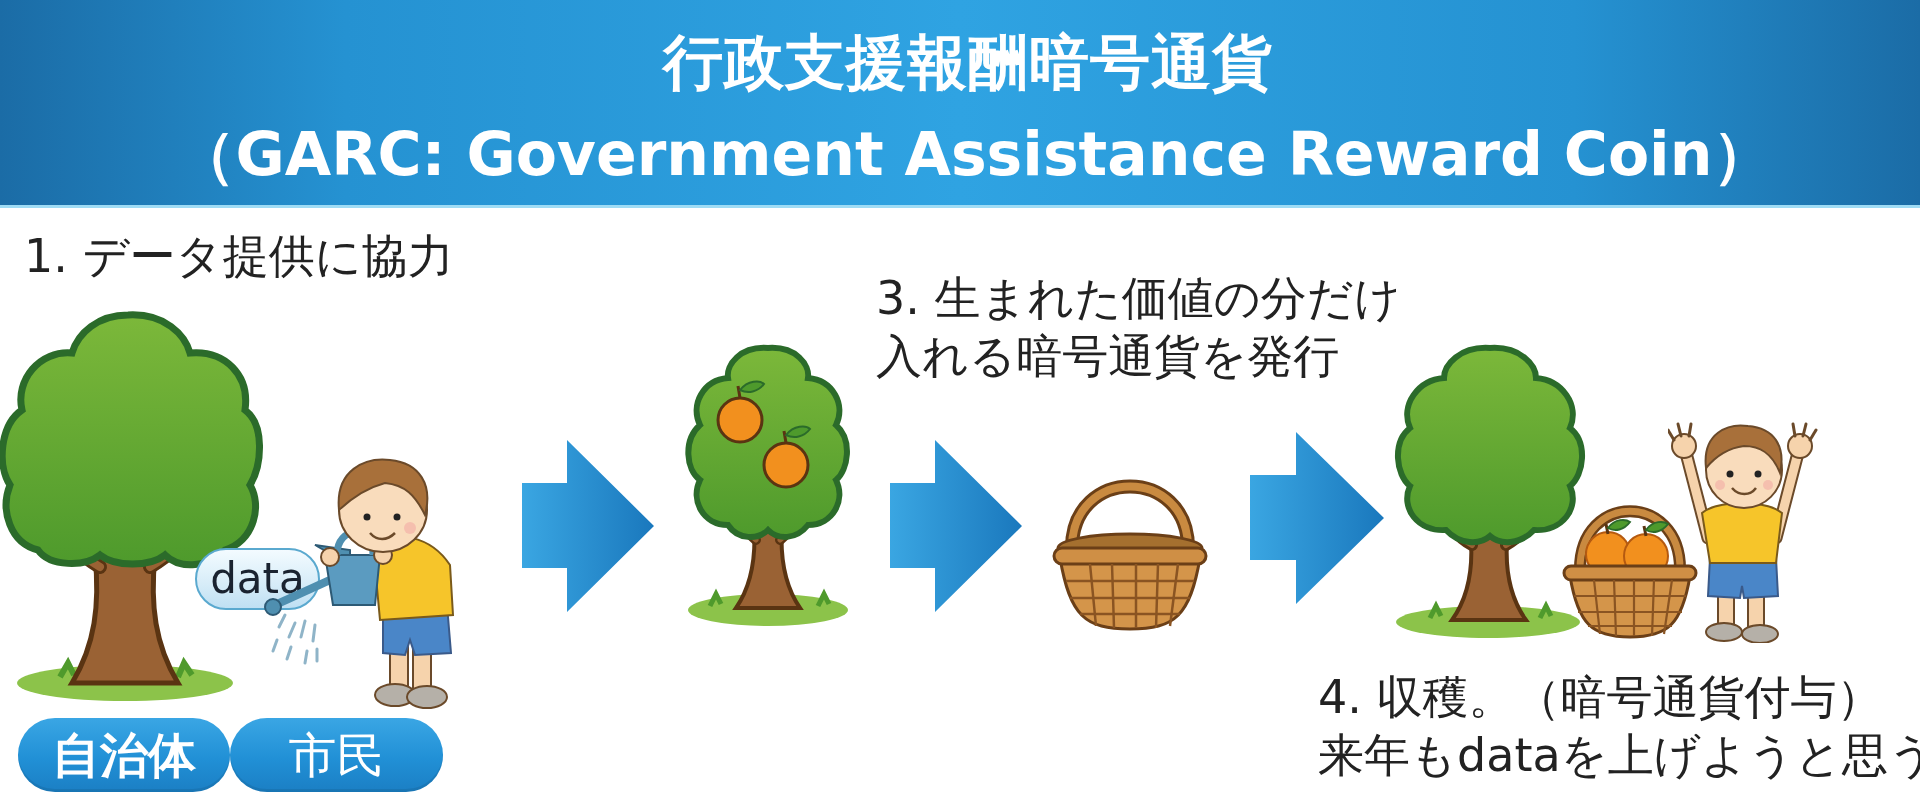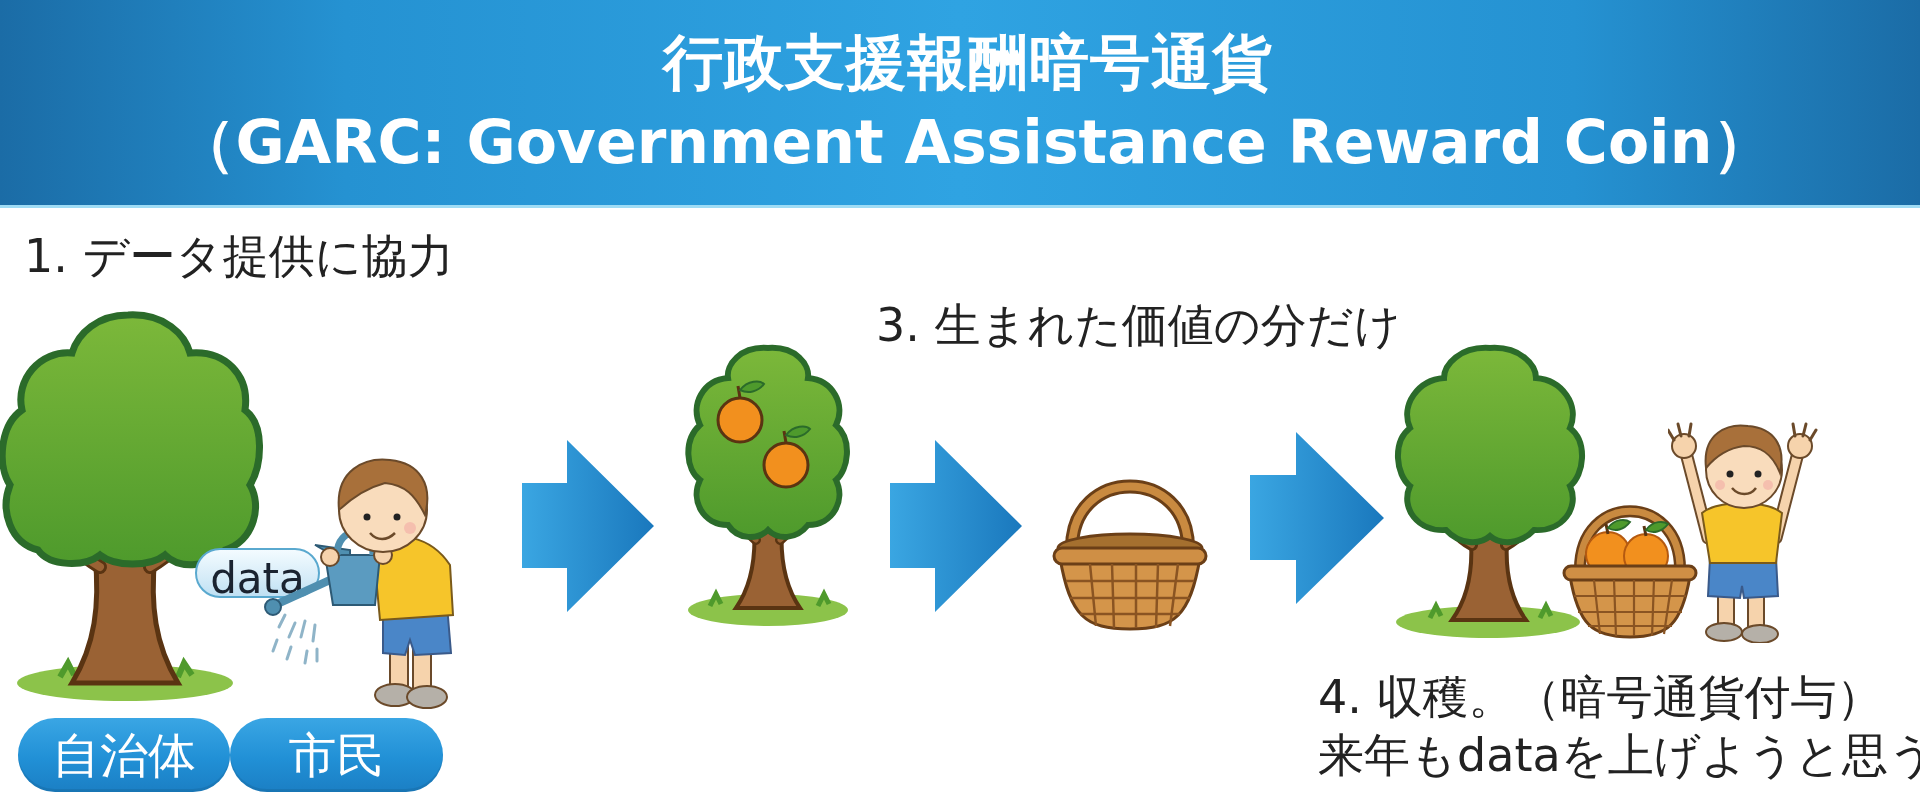--- a/index.html
+++ b/index.html
@@ -10,45 +10,45 @@
     position: absolute; left: 0; top: 0; width: 1920px; height: 208px;
     background: linear-gradient(90deg, #1b6ca6 0%, #2592d2 18%, #2fa3e2 50%, #2592d2 82%, #1b6ca6 100%);
     border-bottom: 3px solid #9fdcf5;
   }
   .title-line1 {
     position: absolute; left: 8px; width: 1920px; top: 26px;
     text-align: center; color: #fff; font-weight: bold; font-size: 60px; line-height: 72px;
     letter-spacing: 1px;
   }
   .title-line2 {
-    position: absolute; left: 0; width: 1920px; top: 104px;
+    position: absolute; left: 0; width: 1920px; top: 116px;
     text-align: center; color: #fff; font-weight: bold; font-size: 60px; line-height: 76px; padding-left: 28px;
   }
 
   .step-text {
     position: absolute; color: #222; font-size: 46px; line-height: 58px; white-space: nowrap;
     font-family: "DejaVu Sans", "Liberation Sans", sans-serif;
   }
   .step1 { left: 24px; top: 227px; }
-  .step3 { left: 876px; top: 296px; }
+  .step3 { left: 876px; top: 269px; }
   .step2 { left: 576px; top: 668px; }
   .step4 { left: 1318px; top: 668px; }
 
   .role-btn {
     position: absolute; top: 718px; height: 74px; width: 212px; border-radius: 37px;
     background: linear-gradient(180deg, #3aa6e4 0%, #2190d6 55%, #1b7fc4 100%);
     color: #fff; font-size: 48px; line-height: 74px; text-align: center;
     box-shadow: inset 0 -3px 0 rgba(0,0,0,0.08);
     cursor: pointer;
   }
-  .btn-gov { left: 18px; }
+  .btn-gov { left: 18px; font-weight: bold; }
   .btn-citizen { left: 230px; width: 213px; }
 
   .data-bubble {
-    position: absolute; left: 195px; top: 548px; width: 125px; height: 50px;
+    position: absolute; left: 195px; top: 548px; width: 125px; height: 62px;
     border-radius: 32px; border: 2px solid #5aa9cf;
     background: linear-gradient(180deg, #f3fbff 0%, #d6ecf8 60%, #bfe0f3 100%);
     color: #1a2330; font-size: 42px; line-height: 58px; text-align: center;
   }
 
   .abs { position: absolute; }
   svg { display: block; }
 </style>
 </head>
 <body>
@@ -56,20 +56,21 @@
 <div class="header">
   <div class="title-line1">行政支援報酬暗号通貨</div>
   <div class="title-line2">（GARC: Government Assistance Reward Coin）</div>
 </div>
 
 <div class="step-text step1">
   <div>1. データ提供に協力</div>
 </div>
 <div class="step-text step3">
   <div>3. 生まれた価値の分だけ</div>
+  <div>入れる暗号通貨を発行</div>
 </div>
 <div class="step-text step2">
 </div>
 <div class="step-text step4">
   <div>4. 収穫。（暗号通貨付与）</div>
   <div>来年もdataを上げようと思う。</div>
 </div>
 
 <svg width="0" height="0" style="position:absolute">
   <defs>

